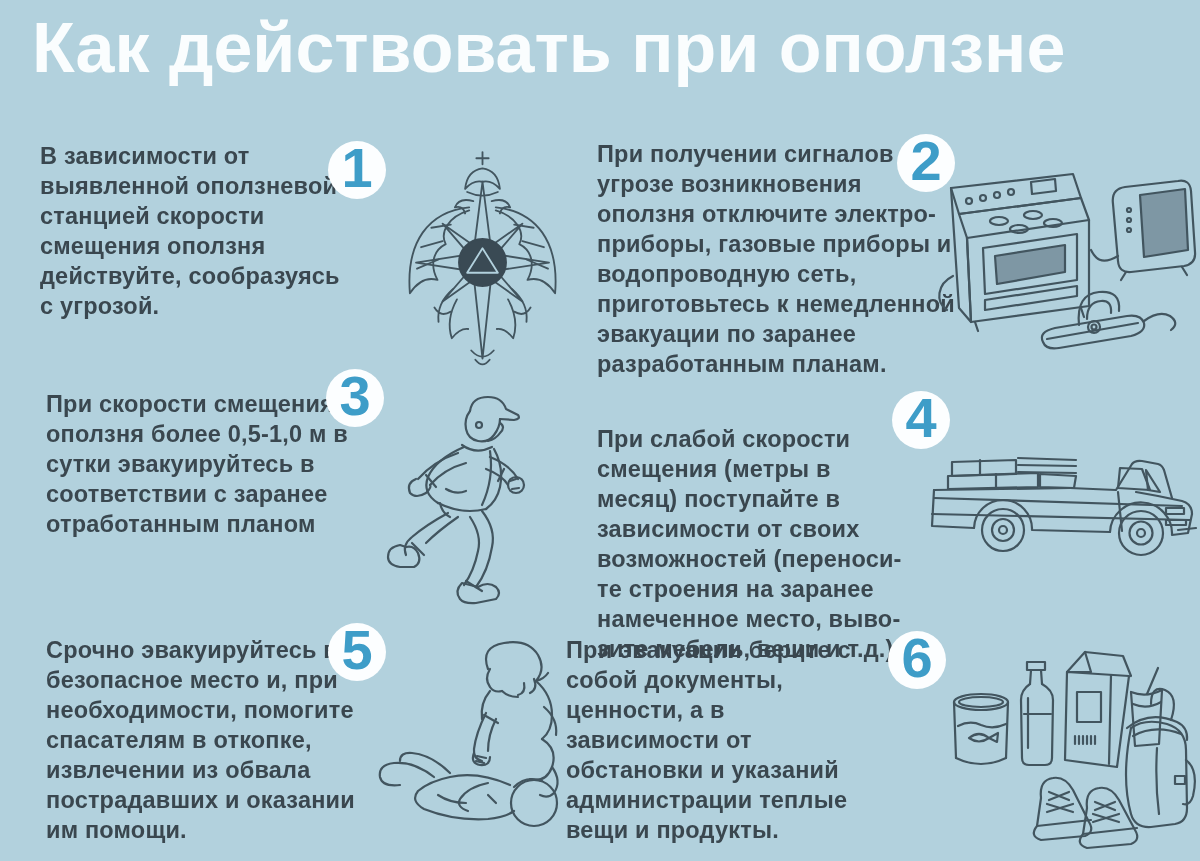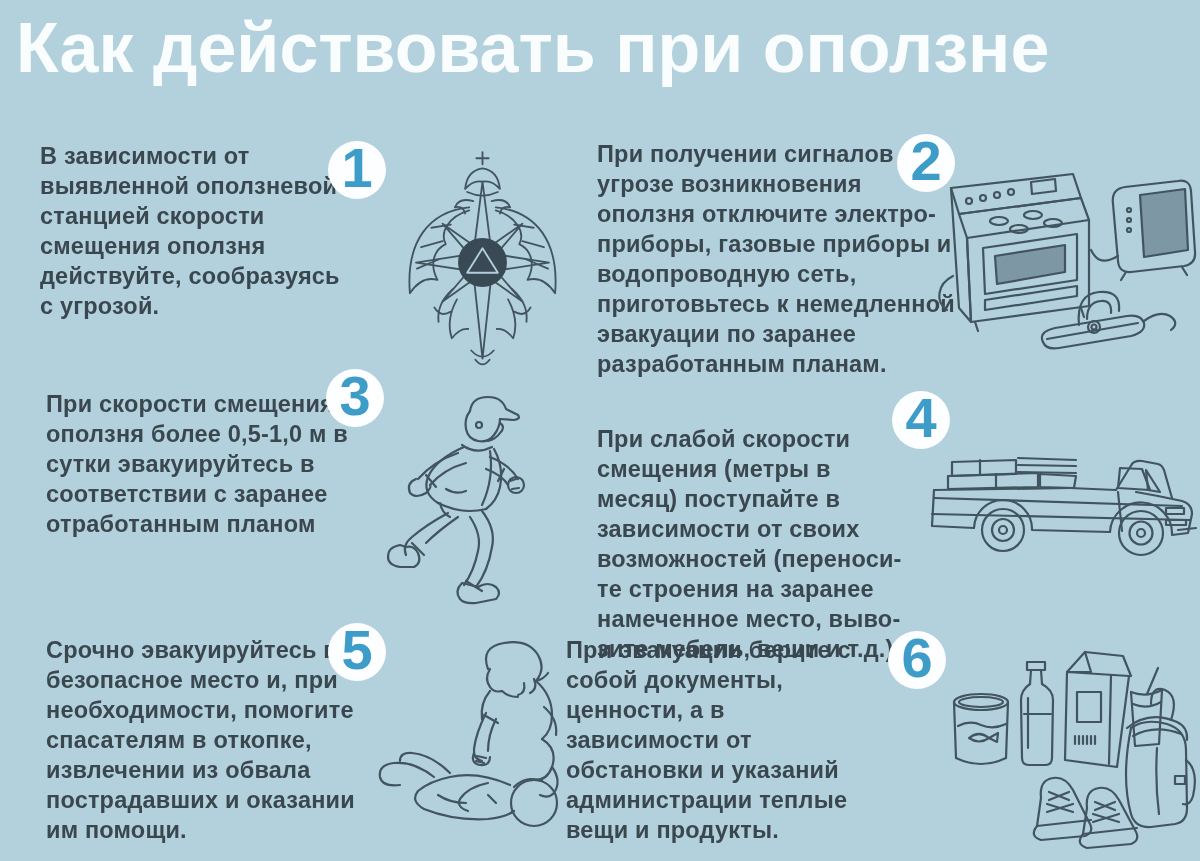--- a/index.html
+++ b/index.html
@@ -8,21 +8,21 @@
     font-family:"Liberation Sans", sans-serif;
     background:#9eb9c6;
   }
   .poster{
     position:relative;
     width:1200px;height:861px;
     background:#b2d1dd;
     overflow:hidden;
   }
   .poster-title{
-    position:absolute;left:16px;top:8px;width:1150px;
+    position:absolute;left:32px;top:8px;width:1150px;
     font-size:70px;font-weight:bold;color:#fafdfe;
     letter-spacing:0px;white-space:nowrap;
   }
   .item{position:absolute;left:0;top:0;width:0;height:0;overflow:visible;}
   .item-text{
     position:absolute;
     font-size:23.5px;line-height:30px;font-weight:bold;
     color:#3a474f;white-space:pre-line;width:430px;
     letter-spacing:0.2px;
   }

